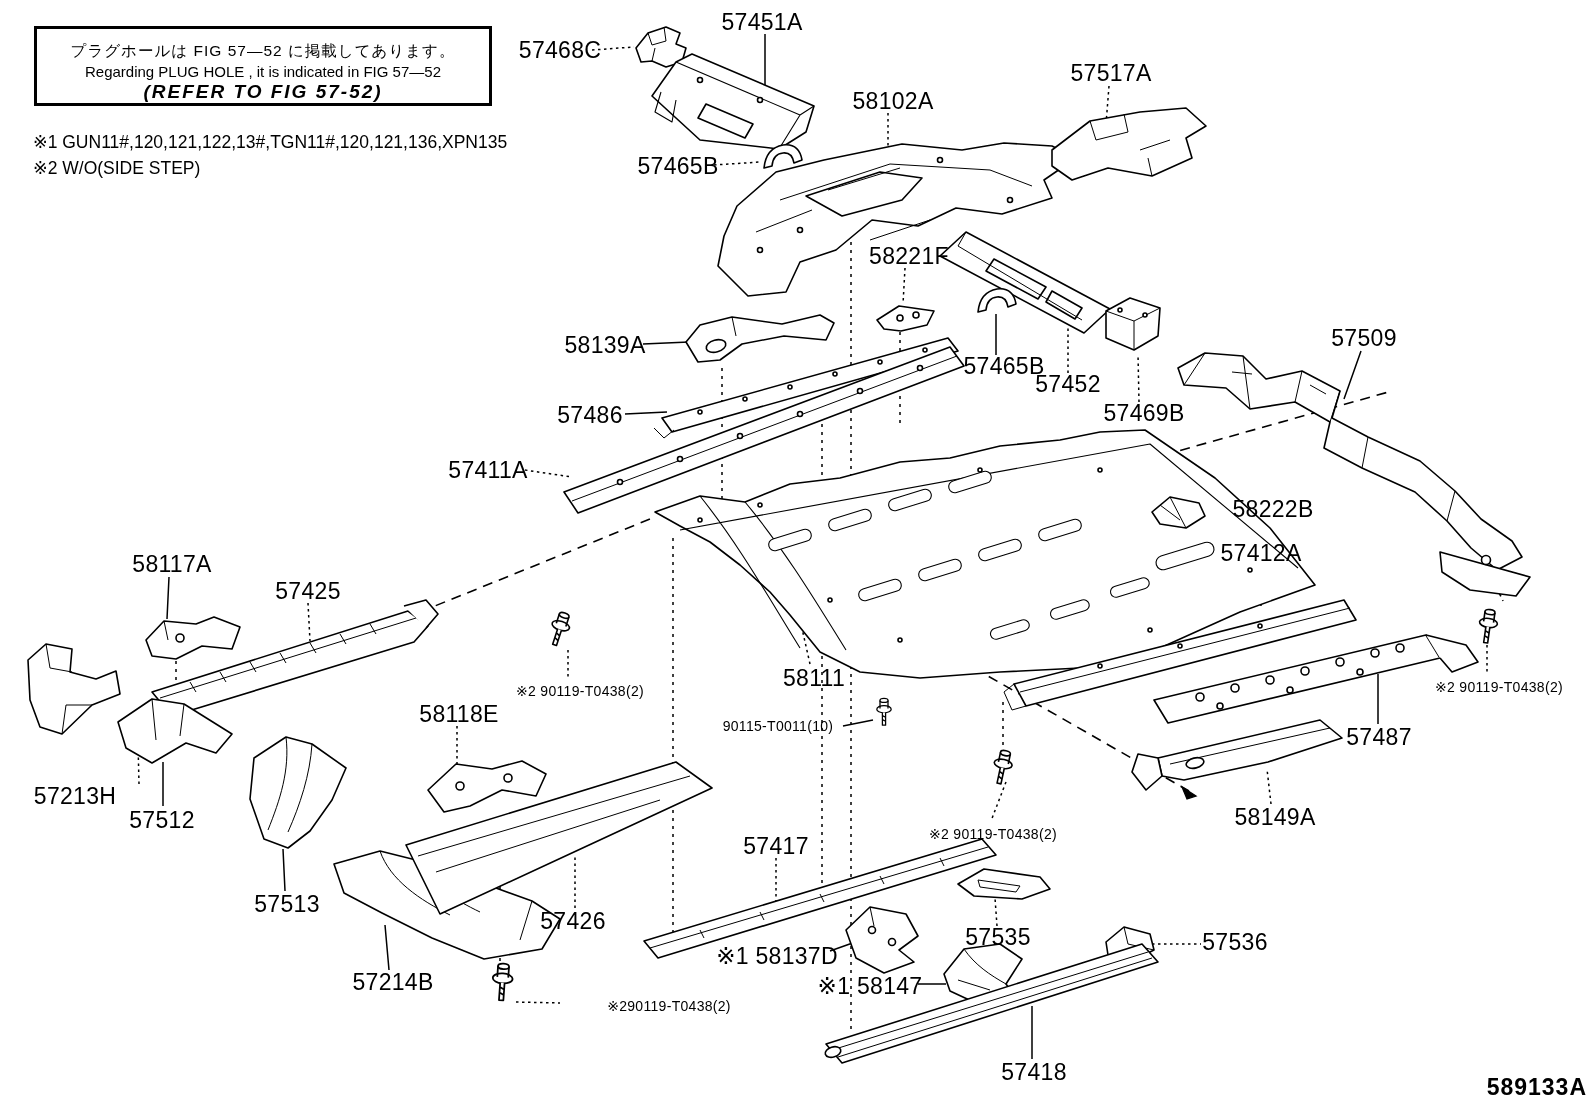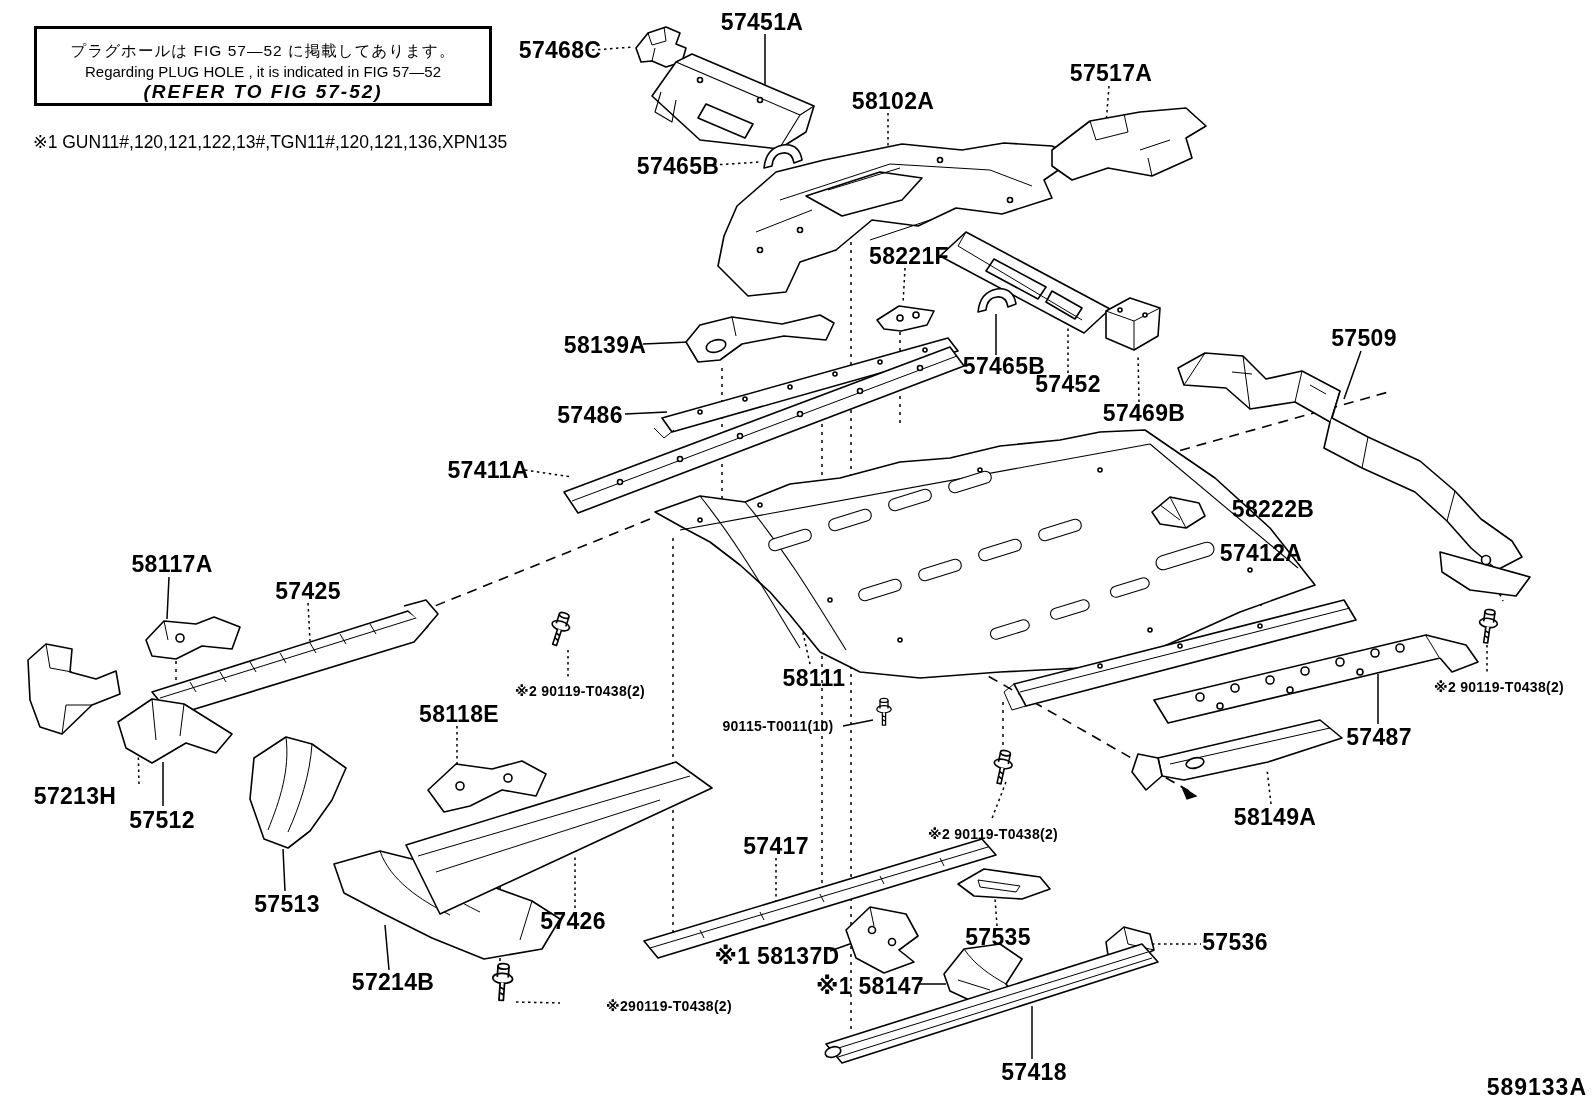--- a/index.html
+++ b/index.html
@@ -1,19 +1,19 @@
 <!DOCTYPE html>
 <html><head>
 <meta charset="utf-8">
 <style>
   html,body{margin:0;padding:0;background:#fff;}
   .canvas{position:relative;width:1592px;height:1099px;background:#ffffff;overflow:hidden;
           font-family:"Liberation Sans","DejaVu Sans",sans-serif;color:#000;}
   svg{position:absolute;left:0;top:0;}
-  .lbl{position:absolute;transform:translate(-50%,-50%);font-weight:bold;font-size:23px;
+  .lbl{position:absolute;transform:translate(-50%,-50%);font-weight:normal;font-size:23px;
        letter-spacing:.3px;white-space:nowrap;line-height:1;}
   .lbl.sm{font-size:14px;margin-left:12px;}
   .notebox{position:absolute;left:34px;top:26px;width:452px;height:74px;border:3.5px solid #000;
            display:flex;flex-direction:column;align-items:center;justify-content:flex-end;gap:1px;}
   .notebox .jp{font-size:15.5px;letter-spacing:1px;}
   .notebox .en{font-size:15px;}
   .notebox .refer{font-size:19px;font-weight:bold;letter-spacing:2px;font-style:italic;}
   .footnotes{position:absolute;left:33px;top:129px;font-size:17.5px;line-height:26px;white-space:nowrap;}
   .drawno{position:absolute;right:5px;top:1074px;font-size:23px;letter-spacing:1px;font-weight:bold;}
 </style>
@@ -264,20 +264,21 @@
 </svg>
 
 <div class="notebox">
   <span class="jp">プラグホールは FIG 57—52 に掲載してあります。</span>
   <span class="en">Regarding PLUG HOLE , it is indicated in FIG 57—52</span>
   <span class="refer">(REFER TO FIG 57-52)</span>
 </div>
 
 <div class="footnotes">
   <div>※1 GUN11#,120,121,122,13#,TGN11#,120,121,136,XPN135</div>
+  <div>※2 W/O(SIDE STEP)</div>
 </div>
 
 <div class="lbl" style="left:560px;top:50px">57468C</div>
 <div class="lbl" style="left:762px;top:22px">57451A</div>
 <div class="lbl" style="left:893px;top:101px">58102A</div>
 <div class="lbl" style="left:678px;top:166px">57465B</div>
 <div class="lbl" style="left:1111px;top:73px">57517A</div>
 <div class="lbl" style="left:909px;top:256px">58221F</div>
 <div class="lbl" style="left:1004px;top:366px">57465B</div>
 <div class="lbl" style="left:1068px;top:384px">57452</div>

